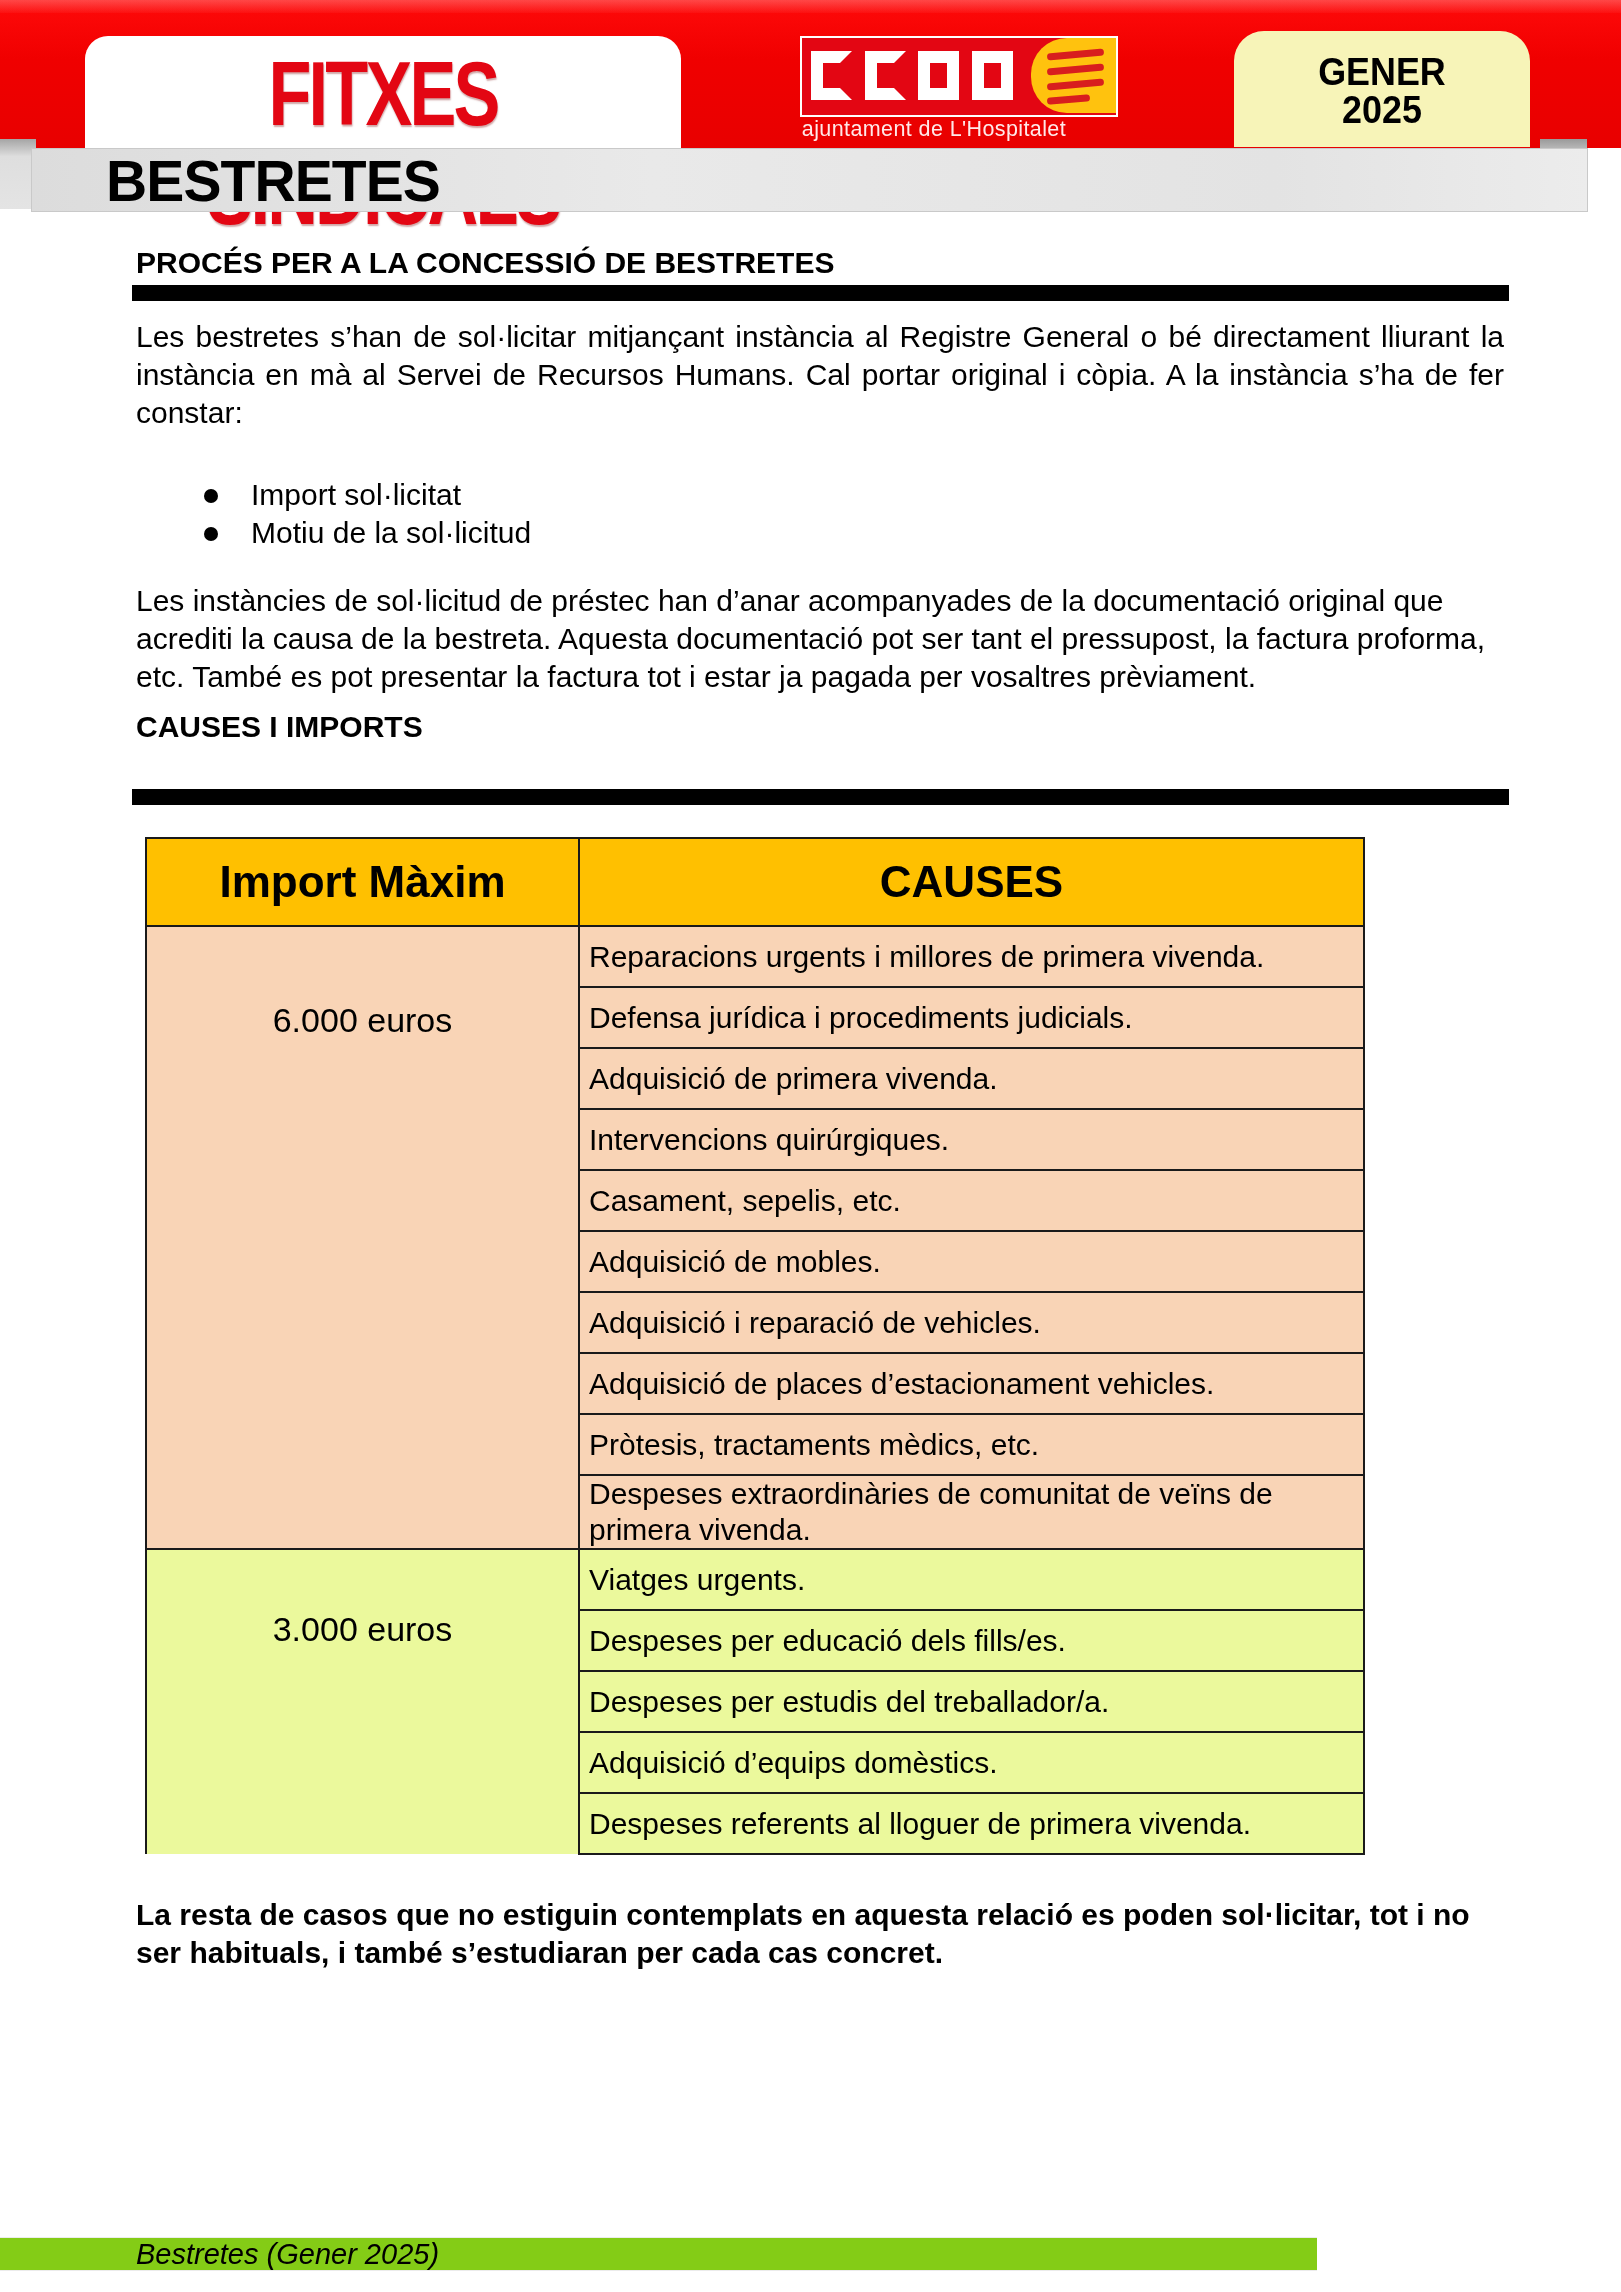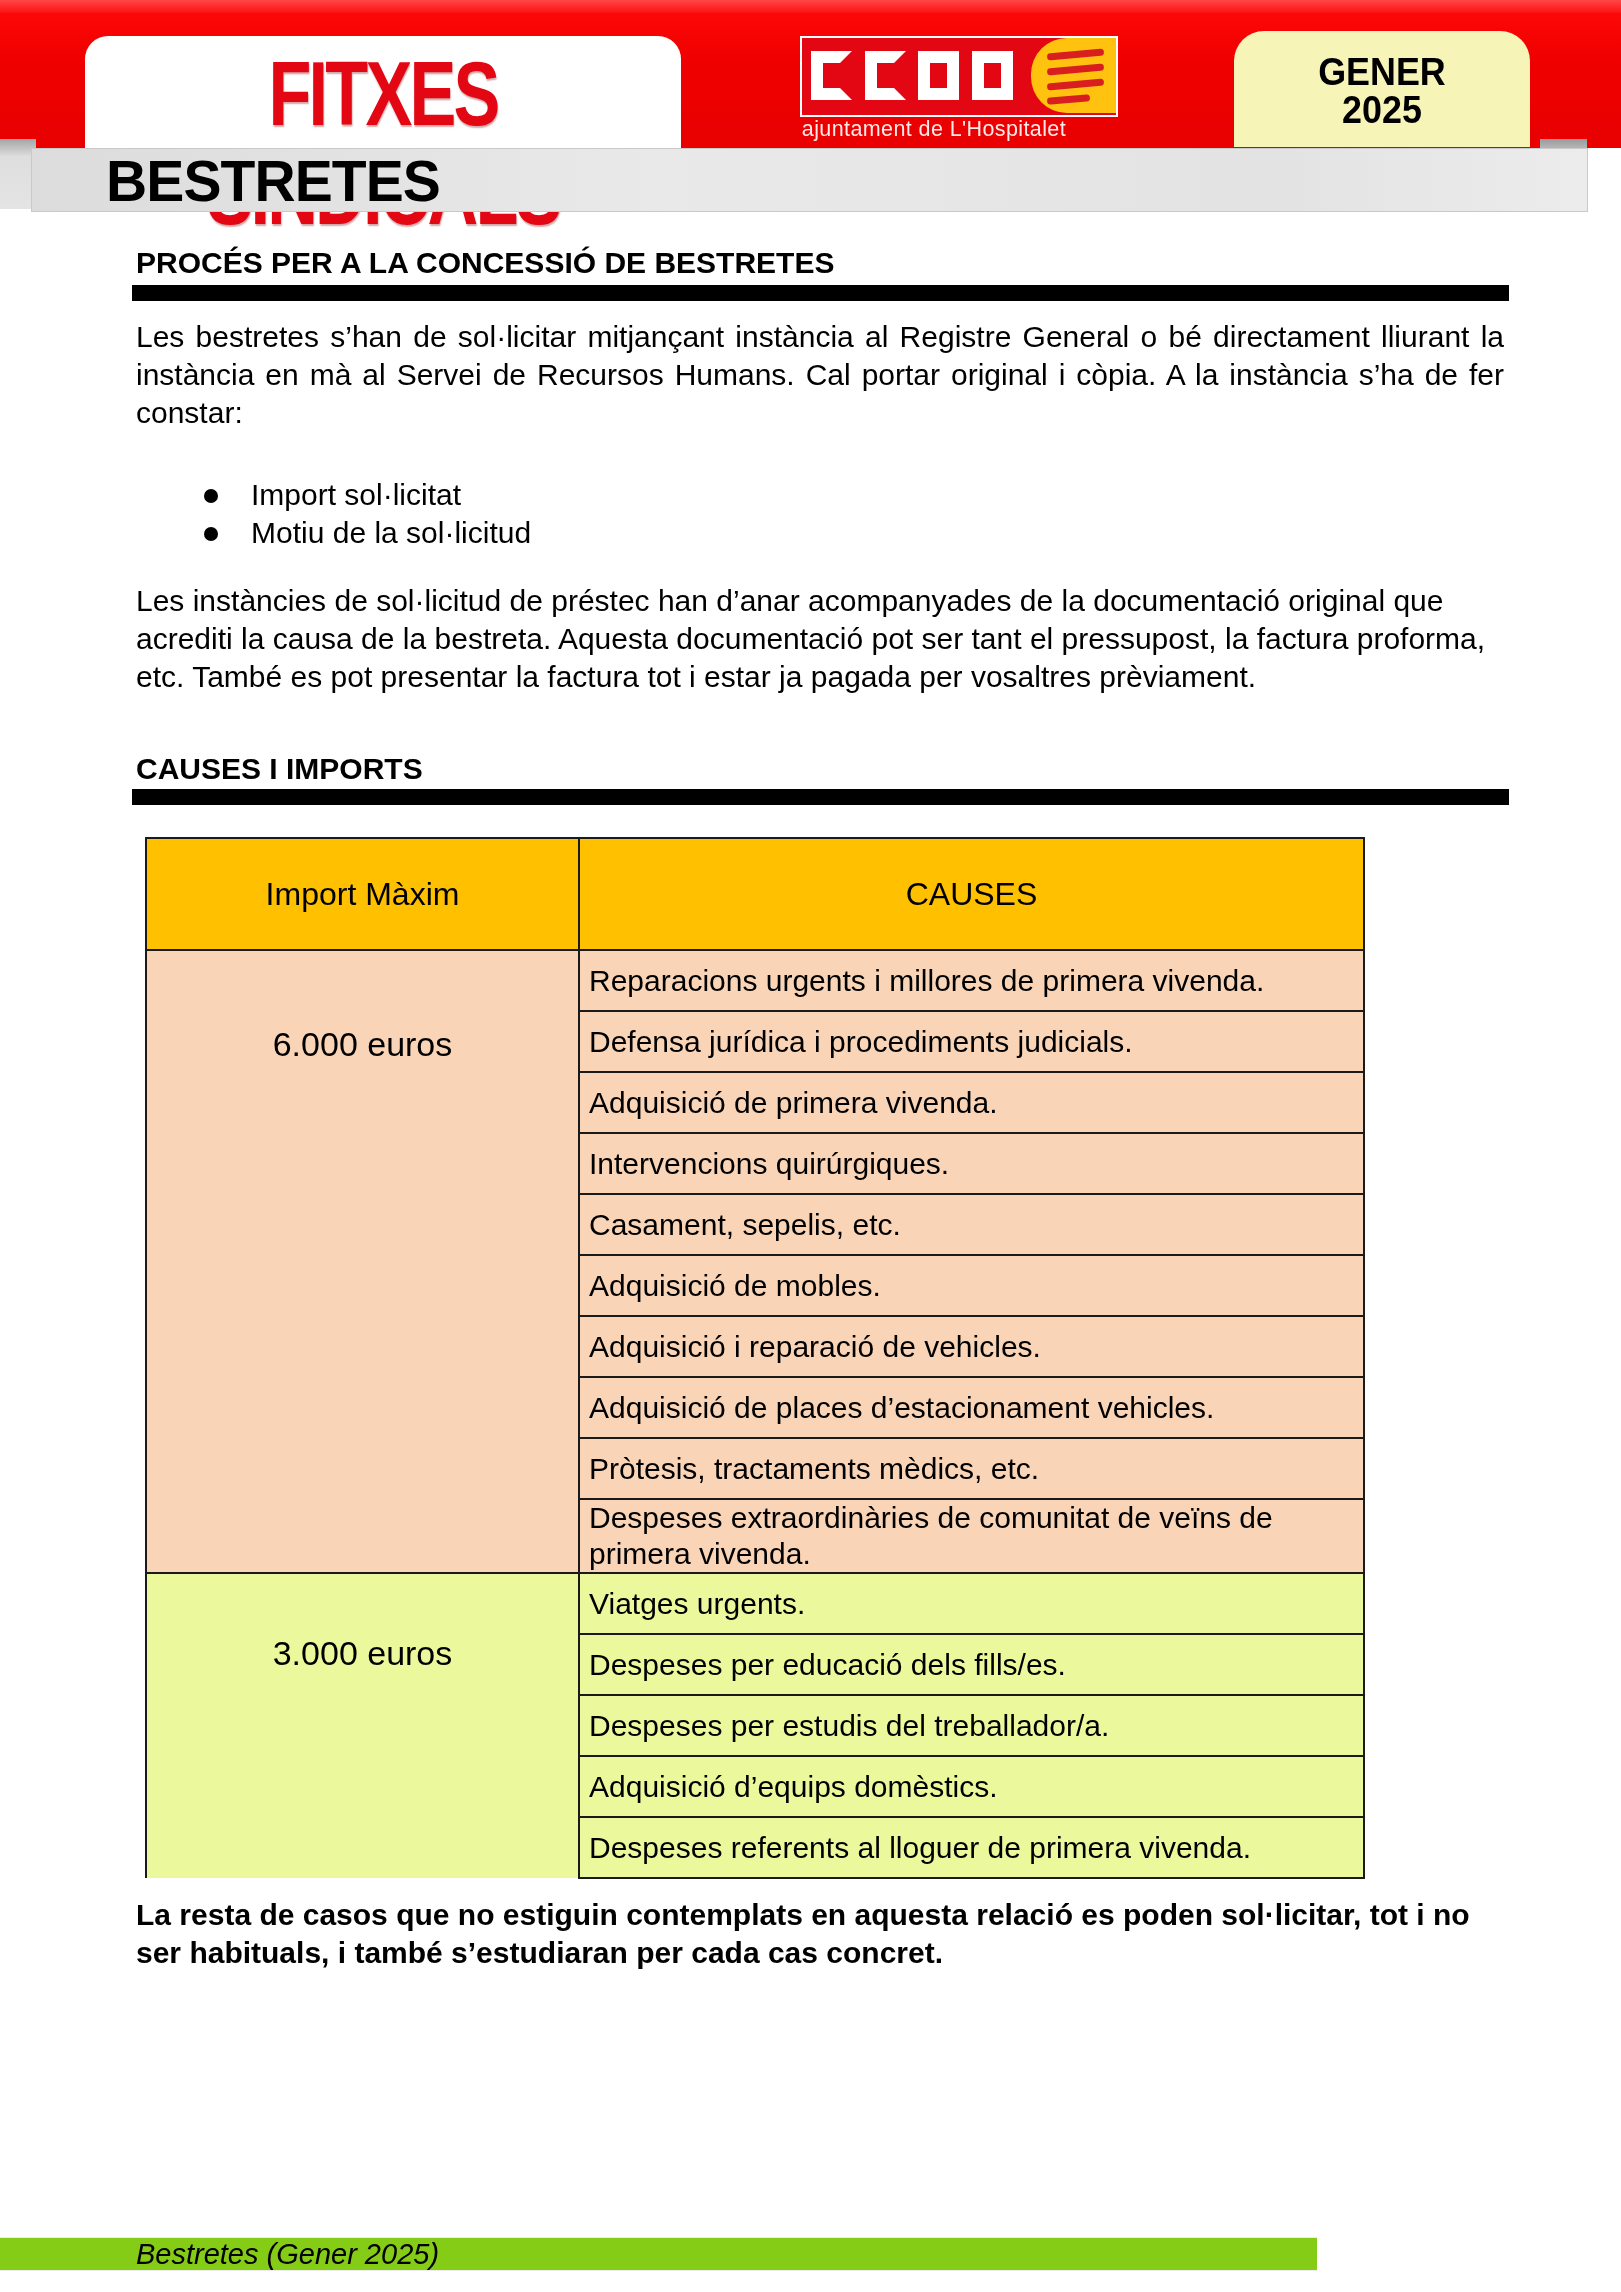--- a/index.html
+++ b/index.html
@@ -109,22 +109,22 @@
     }
 
     
     .tbl {
       position: absolute; left: 145px; top: 837px; width: 1218px;
       border-collapse: collapse; table-layout: fixed;
     }
     .tbl col.c1 { width: 433px; }
     .tbl col.c2 { width: 785px; }
     .tbl th {
-      background: #ffc000; height: 78px; font-size: 32px; font-weight: normal;
-      border: 2.7px solid #1a1a1a; text-align: center; vertical-align: middle; padding: 16px;
+      background: #ffc000; height: 78px; font-size: 44px; font-weight: bold;
+      border: 2.7px solid #1a1a1a; text-align: center; vertical-align: middle; padding: 4px;
     }
     .tbl td {
       font-size: 30px; line-height: 36px; padding: 0 9px; height: 59px;
       border: 2.7px solid #1a1a1a; vertical-align: middle;
     }
     .tbl td.amount {
       text-align: center; vertical-align: top; padding-top: 75px; font-size: 34px;
       border-bottom: none;
     }
     .tbl tr.g1 td { background: #f9d4b6; }
@@ -195,21 +195,21 @@
     <span>Import sol·licitat</span>
   </li>
   <li>
     <span class="dot"></span>
     <span>Motiu de la sol·licitud</span>
   </li>
 </ul>
 
 <div class="para" style="top:582px">Les instàncies de sol·licitud de préstec han d’anar acompanyades de la documentació original que acrediti la causa de la bestreta.  Aquesta documentació pot ser tant el pressupost, la factura proforma, etc. També es pot presentar la factura tot i estar ja pagada per vosaltres prèviament.</div>
 
-<div class="section-heading" style="top:751px">CAUSES I IMPORTS</div>
+<div class="section-heading" style="top:709px">CAUSES I IMPORTS</div>
 <div class="rule" style="top:789px"></div>
 
 <table class="tbl">
   <colgroup>
       <col class="c1">
       <col class="c2">
     </colgroup>
   <thead>
     <tr>
       <th>Import Màxim</th>

